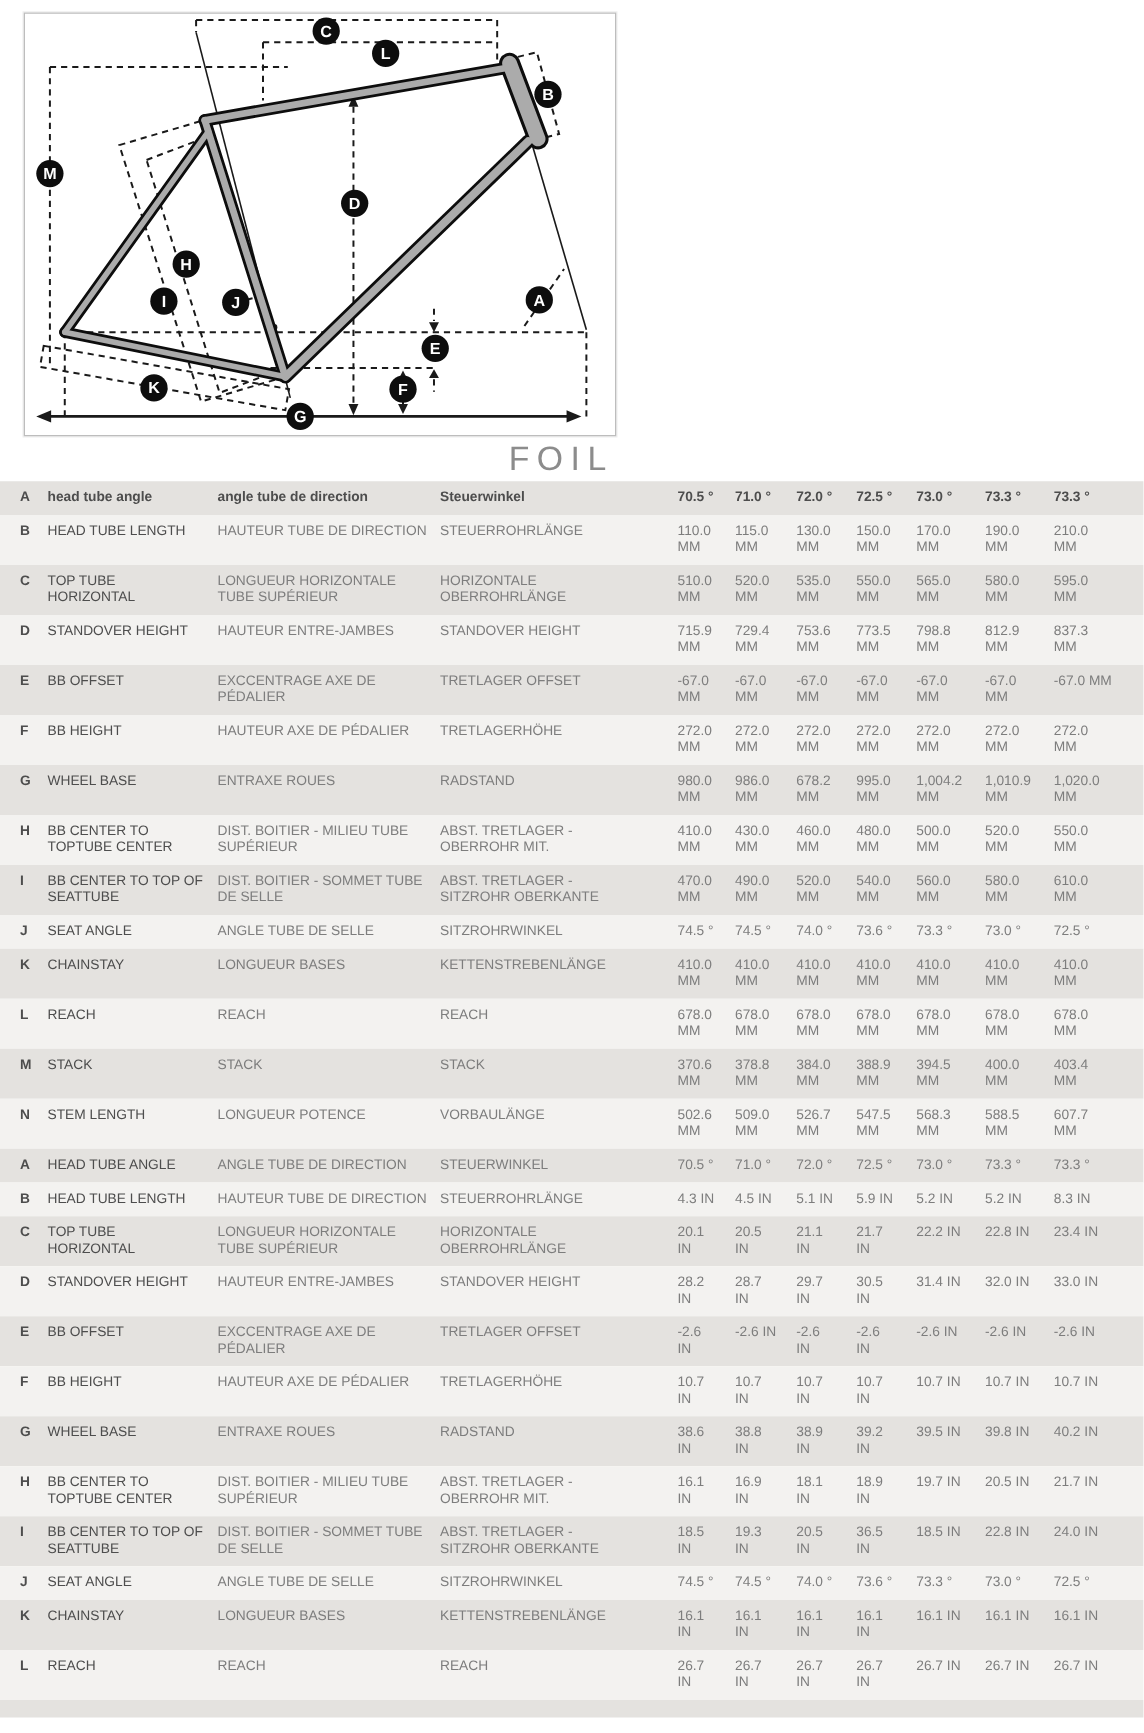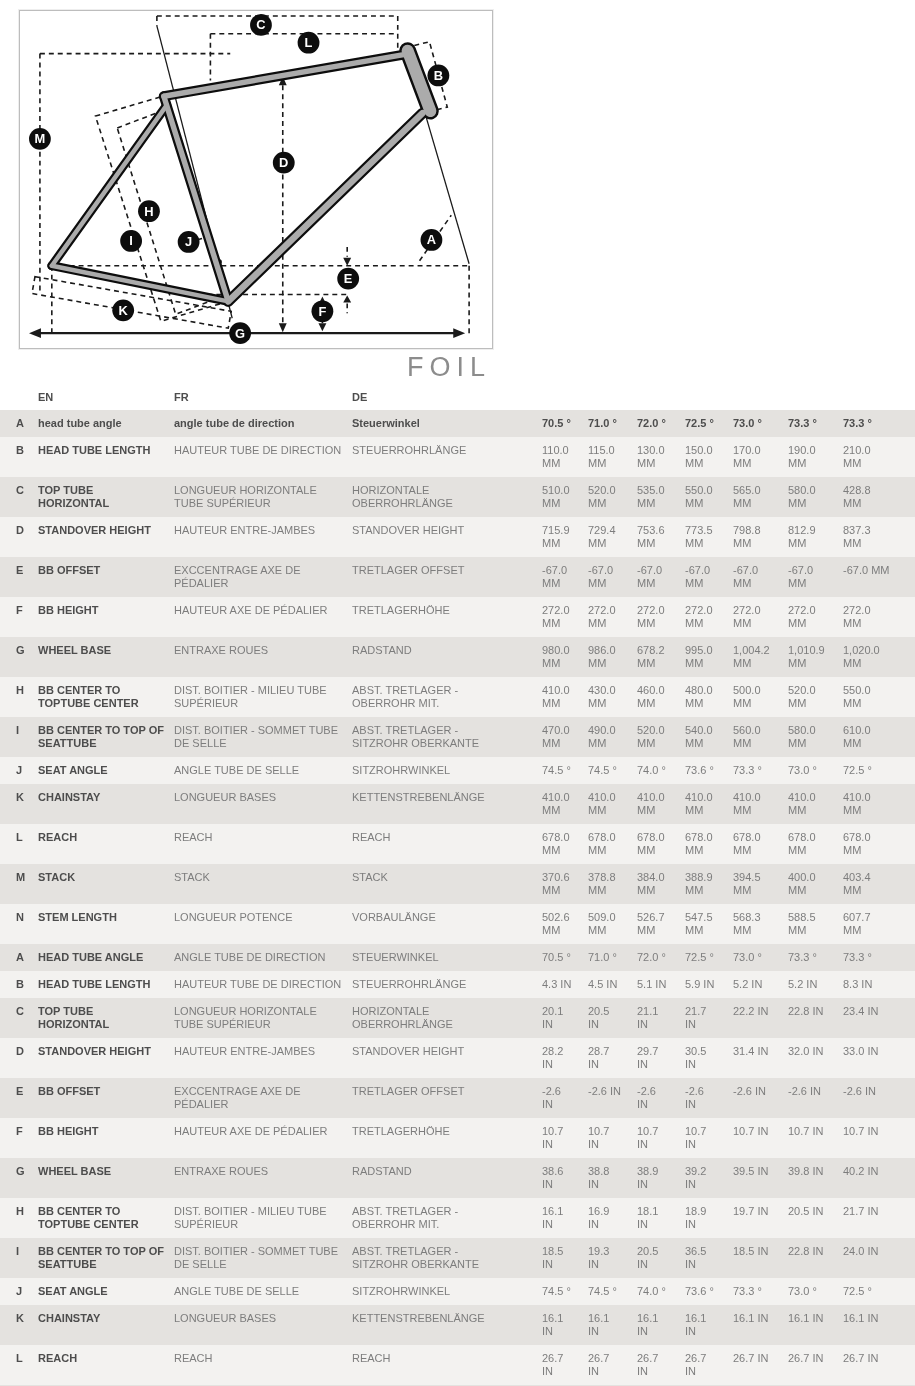--- a/index.html
+++ b/index.html
@@ -13,21 +13,21 @@
 
   
   .geometry-table{position:absolute;top:385px;left:0;width:915px;}
   .trow,.thead{display:grid;grid-template-columns:38px 136px 178px 174px 46px 49px 48px 48px 55px 55px 1fr;align-items:start;}
   .thead{padding:6px 0;background:#ffffff;}
   .trow{padding:7px 0;}
   .trow.shade{background:#e4e2df;}
   .trow.light{background:#f3f2f0;}
   .c{font-size:11px;line-height:13px;color:#7d7d7d;}
   .c.letter{color:#4d4d4d;font-weight:700;padding-left:16px;}
-  .c.en{color:#4d4d4d;font-weight:700;padding-right:10px;}
+  .c.en{color:#4d4d4d;font-weight:400;padding-right:10px;}
   .c.fr,.c.de{padding-right:10px;}
   .c.val{padding-left:16px;white-space:pre-line;}
   .thead .c{color:#4d4d4d;font-weight:700;}
   .trow.special .c{color:#4d4d4d;font-weight:700;}
 </style>
 </head>
 <body>
 
 <div class="page">
 
@@ -123,26 +123,20 @@
             <text x="103" y="306.5" fill="#ffffff" text-anchor="middle" font-size="13" font-weight="bold" font-family="&quot;Liberation Sans&quot;, sans-serif">K</text>
             <circle cx="221" cy="325" r="11" fill="#0d0d0d"></circle>
             <text x="221" y="329.5" fill="#ffffff" text-anchor="middle" font-size="13" font-weight="bold" font-family="&quot;Liberation Sans&quot;, sans-serif">G</text>
           </g>
       </svg>
     </div>
     <div class="foil-title">FOIL</div>
   </div>
 
   <div class="geometry-table">
-    <div class="thead">
-      <div class="c letter"></div>
-      <div class="c en">EN</div>
-      <div class="c fr">FR</div>
-      <div class="c de">DE</div>
-    </div>
     <div id="table-body">
         <div class="trow shade special">
           <div class="c letter">A</div>
           <div class="c en">head tube angle</div>
           <div class="c fr">angle tube de direction</div>
           <div class="c de">Steuerwinkel</div>
           <div class="c val">70.5 °</div>
           <div class="c val">71.0 °</div>
           <div class="c val">72.0 °</div>
           <div class="c val">72.5 °</div>
@@ -180,21 +174,21 @@
           <div class="c val">520.0
 MM</div>
           <div class="c val">535.0
 MM</div>
           <div class="c val">550.0
 MM</div>
           <div class="c val">565.0
 MM</div>
           <div class="c val">580.0
 MM</div>
-          <div class="c val">428.8
+          <div class="c val">595.0
 MM</div>
         </div>
         <div class="trow light">
           <div class="c letter">D</div>
           <div class="c en">STANDOVER HEIGHT</div>
           <div class="c fr">HAUTEUR ENTRE-JAMBES</div>
           <div class="c de">STANDOVER HEIGHT</div>
           <div class="c val">715.9
 MM</div>
           <div class="c val">729.4

